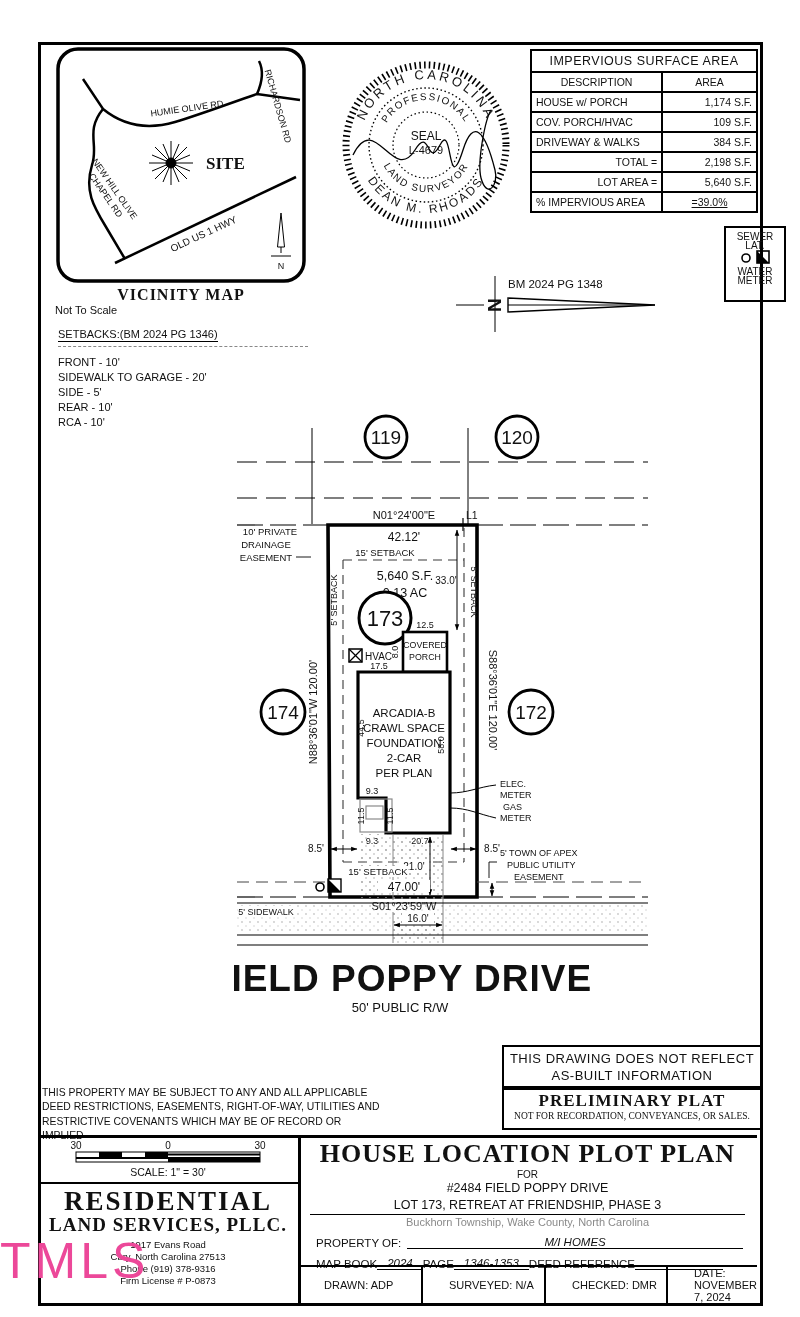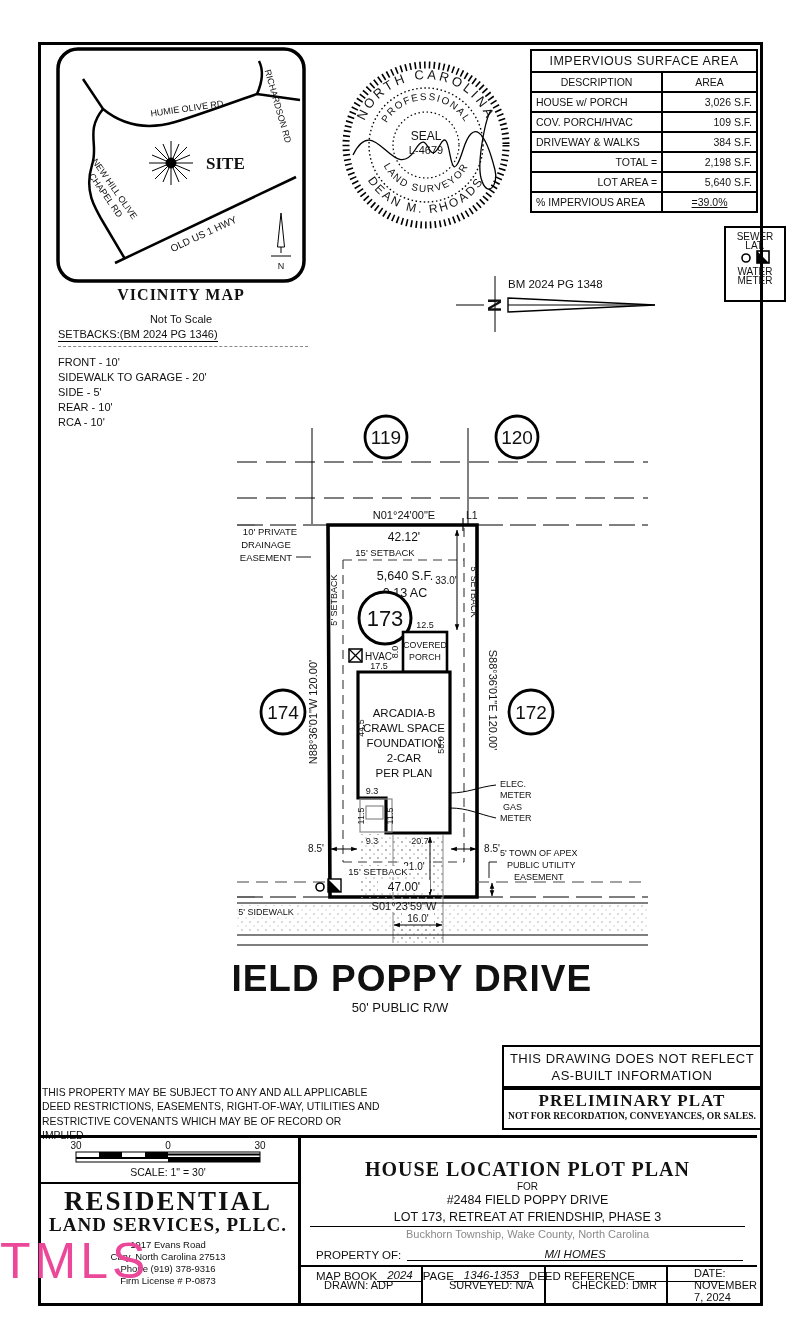--- a/index.html
+++ b/index.html
@@ -14,47 +14,47 @@
   #imperv .tt{font-size:12.5px;text-align:center;letter-spacing:.5px;padding:3px 2px;}
   #imperv .hd{text-align:center;}
   #imperv .num{text-align:right;}
   #imperv .rl{text-align:right;}
   
   #legend{left:724px;top:226px;width:58px;height:68px;border:2px solid #000;text-align:center;
           font-size:10px;line-height:9px;padding-top:4px;}
   
   #victitle{left:55px;top:286px;width:252px;text-align:center;font-family:"Liberation Serif",serif;
             font-weight:bold;font-size:16px;letter-spacing:1px;}
-  #vicsub{left:55px;top:313px;width:252px;text-align:center;font-size:11px;}
+  #vicsub{left:55px;top:304px;width:252px;font-size:11px;}
   
   #setbacks{left:58px;top:328px;font-size:11px;}
   #setbacks .h{display:inline-block;border-bottom:1px solid #000;padding-bottom:1px;font-size:11px;}
   #setbacks .dash{width:250px;border-top:1.5px dashed #888;margin:4px 0 8px 0;}
   #setbacks .it{line-height:15px;}
   
   #linetable{left:55px;top:1052px;border-collapse:collapse;}
   #linetable td{border:1.5px solid #000;font-size:10px;text-align:center;padding:0 6px;height:14px;}
   #notes{left:42px;top:1086px;width:340px;font-size:10.4px;line-height:1.38;}
   
   .discbox{left:502px;width:256px;border:2.5px solid #000;text-align:center;}
   #disc1{top:1045px;height:38px;font-size:13px;line-height:17px;padding-top:3px;letter-spacing:.5px;}
   #disc2{top:1086px;height:40px;font-family:"Liberation Serif",serif;}
   #disc2 .t1{font-size:17px;font-weight:bold;letter-spacing:1px;margin-top:3px;}
-  #disc2 .t2{font-size:9.5px;font-weight:bold;}
+  #disc2 .t2{font-size:9.5px;font-weight:normal;}
   
   #band{left:38px;top:1135px;width:719px;height:165px;border-top:3px solid #000;}
   #leftcol{left:0;top:0;width:260px;height:165px;border-right:3px solid #000;}
   #scalearea{left:0;top:0;width:260px;height:44px;border-bottom:2px solid #000;}
   #firm{left:0;top:44px;width:260px;height:121px;text-align:center;}
   #firm .n1{font-family:"Liberation Serif",serif;font-weight:bold;font-size:27px;letter-spacing:2px;margin-top:6px;line-height:26px;}
   #firm .n2{font-family:"Liberation Serif",serif;font-weight:bold;font-size:19px;letter-spacing:1px;line-height:22px;}
   #firm .sm{font-size:9.5px;line-height:12px;}
   #titleblock{left:260px;top:0;width:459px;height:165px;}
   #titleblock .c{text-align:center;}
-  #tb-title{font-family:"Liberation Serif",serif;font-weight:bold;font-size:20px;letter-spacing:1px;margin-top:20px;}
+  #tb-title{font-family:"Liberation Serif",serif;font-weight:bold;font-size:26px;letter-spacing:1px;margin-top:1px;}
   #tb-for{font-size:10px;margin-top:0px;}
   #tb-addr{font-size:12.5px;margin-top:1px;}
   #tb-lot{font-size:12.5px;margin-top:1px;display:inline-block;}
   #tb-hr{margin:1px 12px 0 12px;border-top:1.5px solid #000;}
   #tb-town{font-size:11px;color:#8a8a8a;margin-top:1px;}
   .tbrow{display:flex;align-items:flex-end;font-size:11.5px;margin:8px 14px 0 18px;}
   .ul{border-bottom:1.5px solid #000;text-align:center;font-style:italic;}
   #tb-bottom{position:absolute;left:0;bottom:0;width:459px;height:36px;border-top:2.5px solid #000;display:flex;}
   #tb-bottom .cell{border-right:2px solid #000;font-size:11px;display:flex;align-items:center;padding-left:26px;}
   #tb-bottom .cell:last-child{border-right:none;}
@@ -129,21 +129,21 @@
     <tbody>
         <tr>
           <td colspan="2" class="tt">IMPERVIOUS SURFACE AREA</td>
         </tr>
     <tr>
       <td class="hd" style="width:58%;">DESCRIPTION</td>
       <td class="hd">AREA</td>
     </tr>
     <tr>
           <td>HOUSE w/ PORCH</td>
-        <td class="num">3,026 S.F.</td>
+        <td class="num">1,174 S.F.</td>
         </tr>
     <tr>
           <td>COV. PORCH/HVAC</td>
         <td class="num">109 S.F.</td>
         </tr>
     <tr>
           <td>DRIVEWAY &amp; WALKS</td>
         <td class="num">384 S.F.</td>
         </tr>
     <tr>

